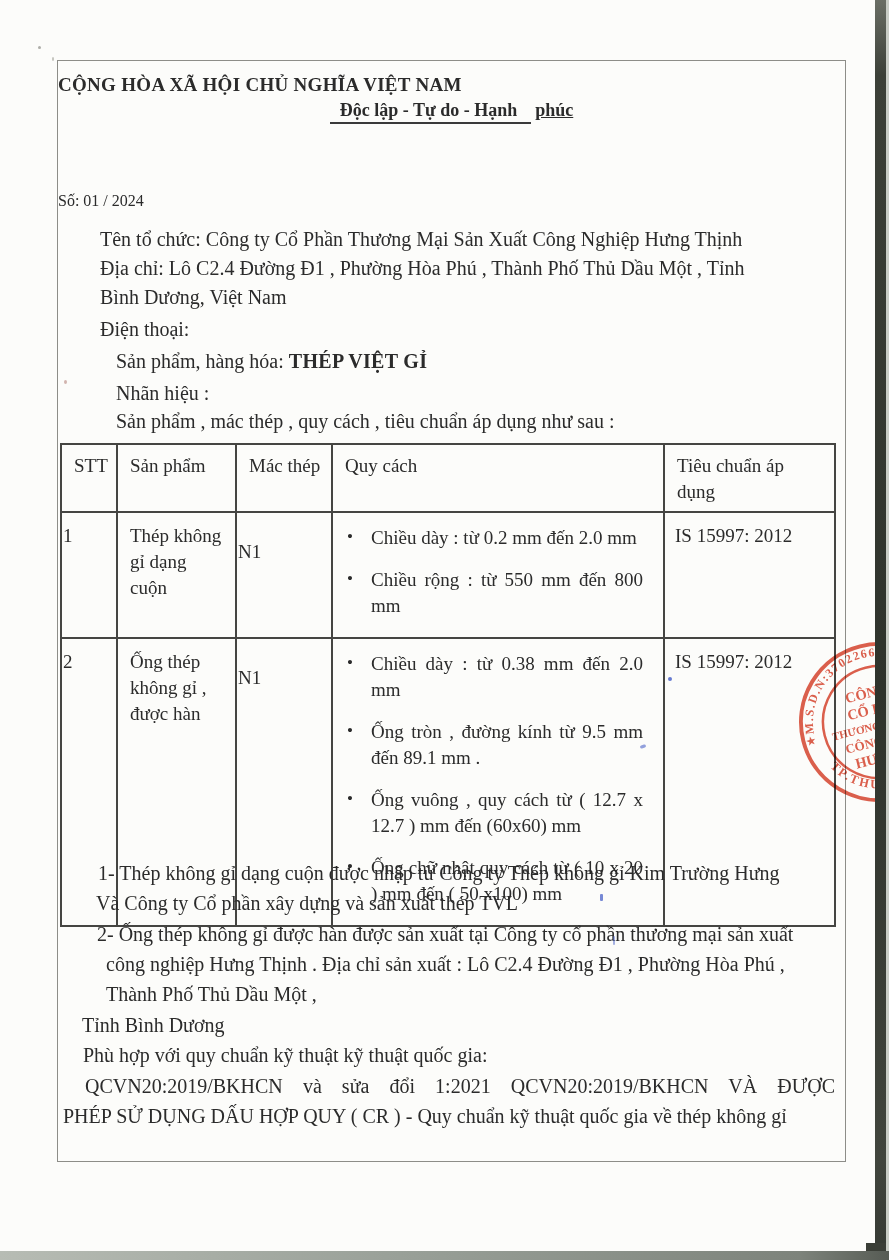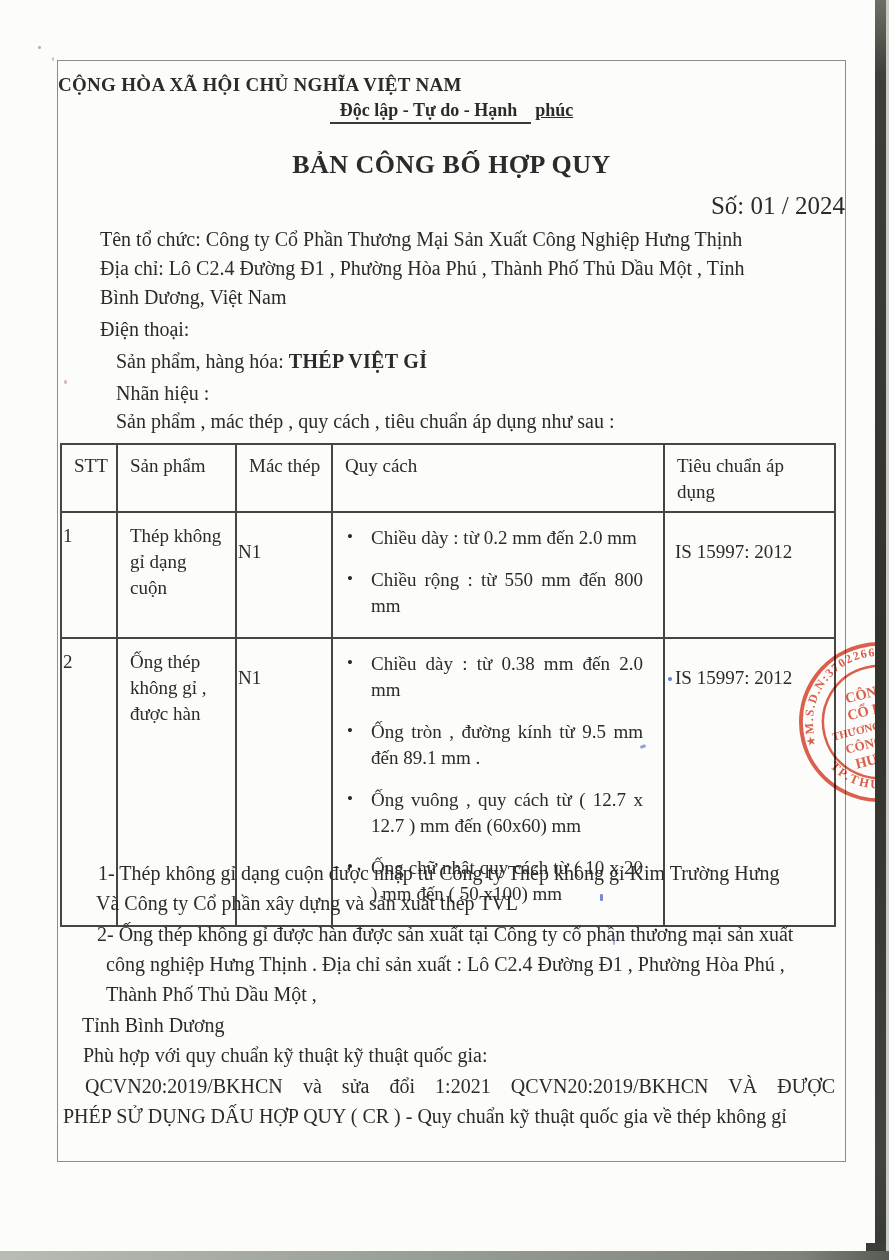--- a/index.html
+++ b/index.html
@@ -16,22 +16,22 @@
     border:1px solid #8d8d88;
   }
   .nh1{position:absolute;top:13px;left:0;width:100%;text-align:left;
        font-weight:bold;font-size:19px;letter-spacing:.3px;}
   .motto{position:absolute;top:39px;left:0;width:100%;text-align:center;
        font-weight:bold;font-size:18px;}
   .motto-u{border-bottom:2px solid #3a3a3a;padding:0 14px 2px 10px;}
   .motto-t{margin-left:4px;text-decoration:underline;}
   .title{position:absolute;top:89px;left:0;width:100%;text-align:center;
        font-weight:bold;font-size:26px;letter-spacing:.5px;}
-  .docno{position:absolute;top:131px;left:0;width:100%;text-align:right;
-       font-size:25px;}
+  .docno{position:absolute;top:131px;left:0;width:100%;text-align:left;
+       font-size:16px;}
   .p{position:absolute;font-size:20px;line-height:29px;}
   .p-org{top:164px;left:42px;width:740px;}
   .p-addr1{top:193px;left:42px;width:745px;}
   .p-addr2{top:222px;left:42px;width:745px;}
   .p-phone{top:254px;left:42px;}
   .p-product{top:286px;left:58px;}
   .p-product b{letter-spacing:.3px;}
   .p-brand{top:318px;left:58px;}
   .p-intro{top:346px;left:58px;width:720px;}
 
@@ -43,21 +43,21 @@
   table.spec th,table.spec td{
     border:2px solid #454542;vertical-align:top;
     font-weight:normal;text-align:left;
   }
   table.spec th{height:42px;padding:8px 8px 6px 12px;font-size:19px;}
   col.c-stt{width:56px;} col.c-sp{width:119px;} col.c-mac{width:96px;}
   col.c-qc{width:332px;} col.c-tc{width:171px;}
   td.stt{text-align:center;padding-top:10px;}
   td.sp{padding:10px 8px 6px 12px;text-align:justify;}
   td.mac{text-align:center;padding-top:26px;}
-  td.tc{padding:26px 6px 6px 10px;}
+  td.tc{padding:10px 6px 6px 10px;}
   td.qc{padding:2px 8px 2px 0;}
   tr.r1 td{height:96px;} tr.r2 td{height:238px;}
   ul.qlist{margin:0;padding:0;list-style:none;}
   ul.qlist li{position:relative;padding-left:38px;margin:10px 0 16px 0;}
   ul.qlist .dot{position:absolute;left:14px;top:-1px;font-size:17px;}
   ul.qlist .li-text{display:block;text-align:justify;padding-right:12px;}
 
   .notes{position:absolute;top:797px;left:0;width:781px;
          font-size:20px;line-height:30px;}
   .notes>div{position:absolute;}
@@ -94,21 +94,20 @@
 <div class="page">
 
   <div class="frame">
 
     <div class="nh1">CỘNG HÒA XÃ HỘI CHỦ NGHĨA VIỆT NAM</div>
 
     <div class="motto">
       <span class="motto-u">Độc lập - Tự do - Hạnh</span><span class="motto-t">phúc</span>
     </div>
 
-    <div class="title">BẢN CÔNG BỐ HỢP QUY</div>
     <div class="docno">Số: 01 / 2024</div>
 
     <div class="p p-org">Tên tổ chức: Công ty Cổ Phần Thương Mại Sản Xuất Công Nghiệp Hưng Thịnh</div>
     <div class="p p-addr1">Địa chỉ: Lô C2.4 Đường Đ1 , Phường Hòa Phú , Thành Phố Thủ Dầu Một , Tỉnh</div>
     <div class="p p-addr2">Bình Dương, Việt Nam</div>
     <div class="p p-phone">Điện thoại:</div>
     <div class="p p-product">
       <span>Sản phẩm, hàng hóa:</span>
       <b>THÉP VIỆT GỈ</b>
     </div>

